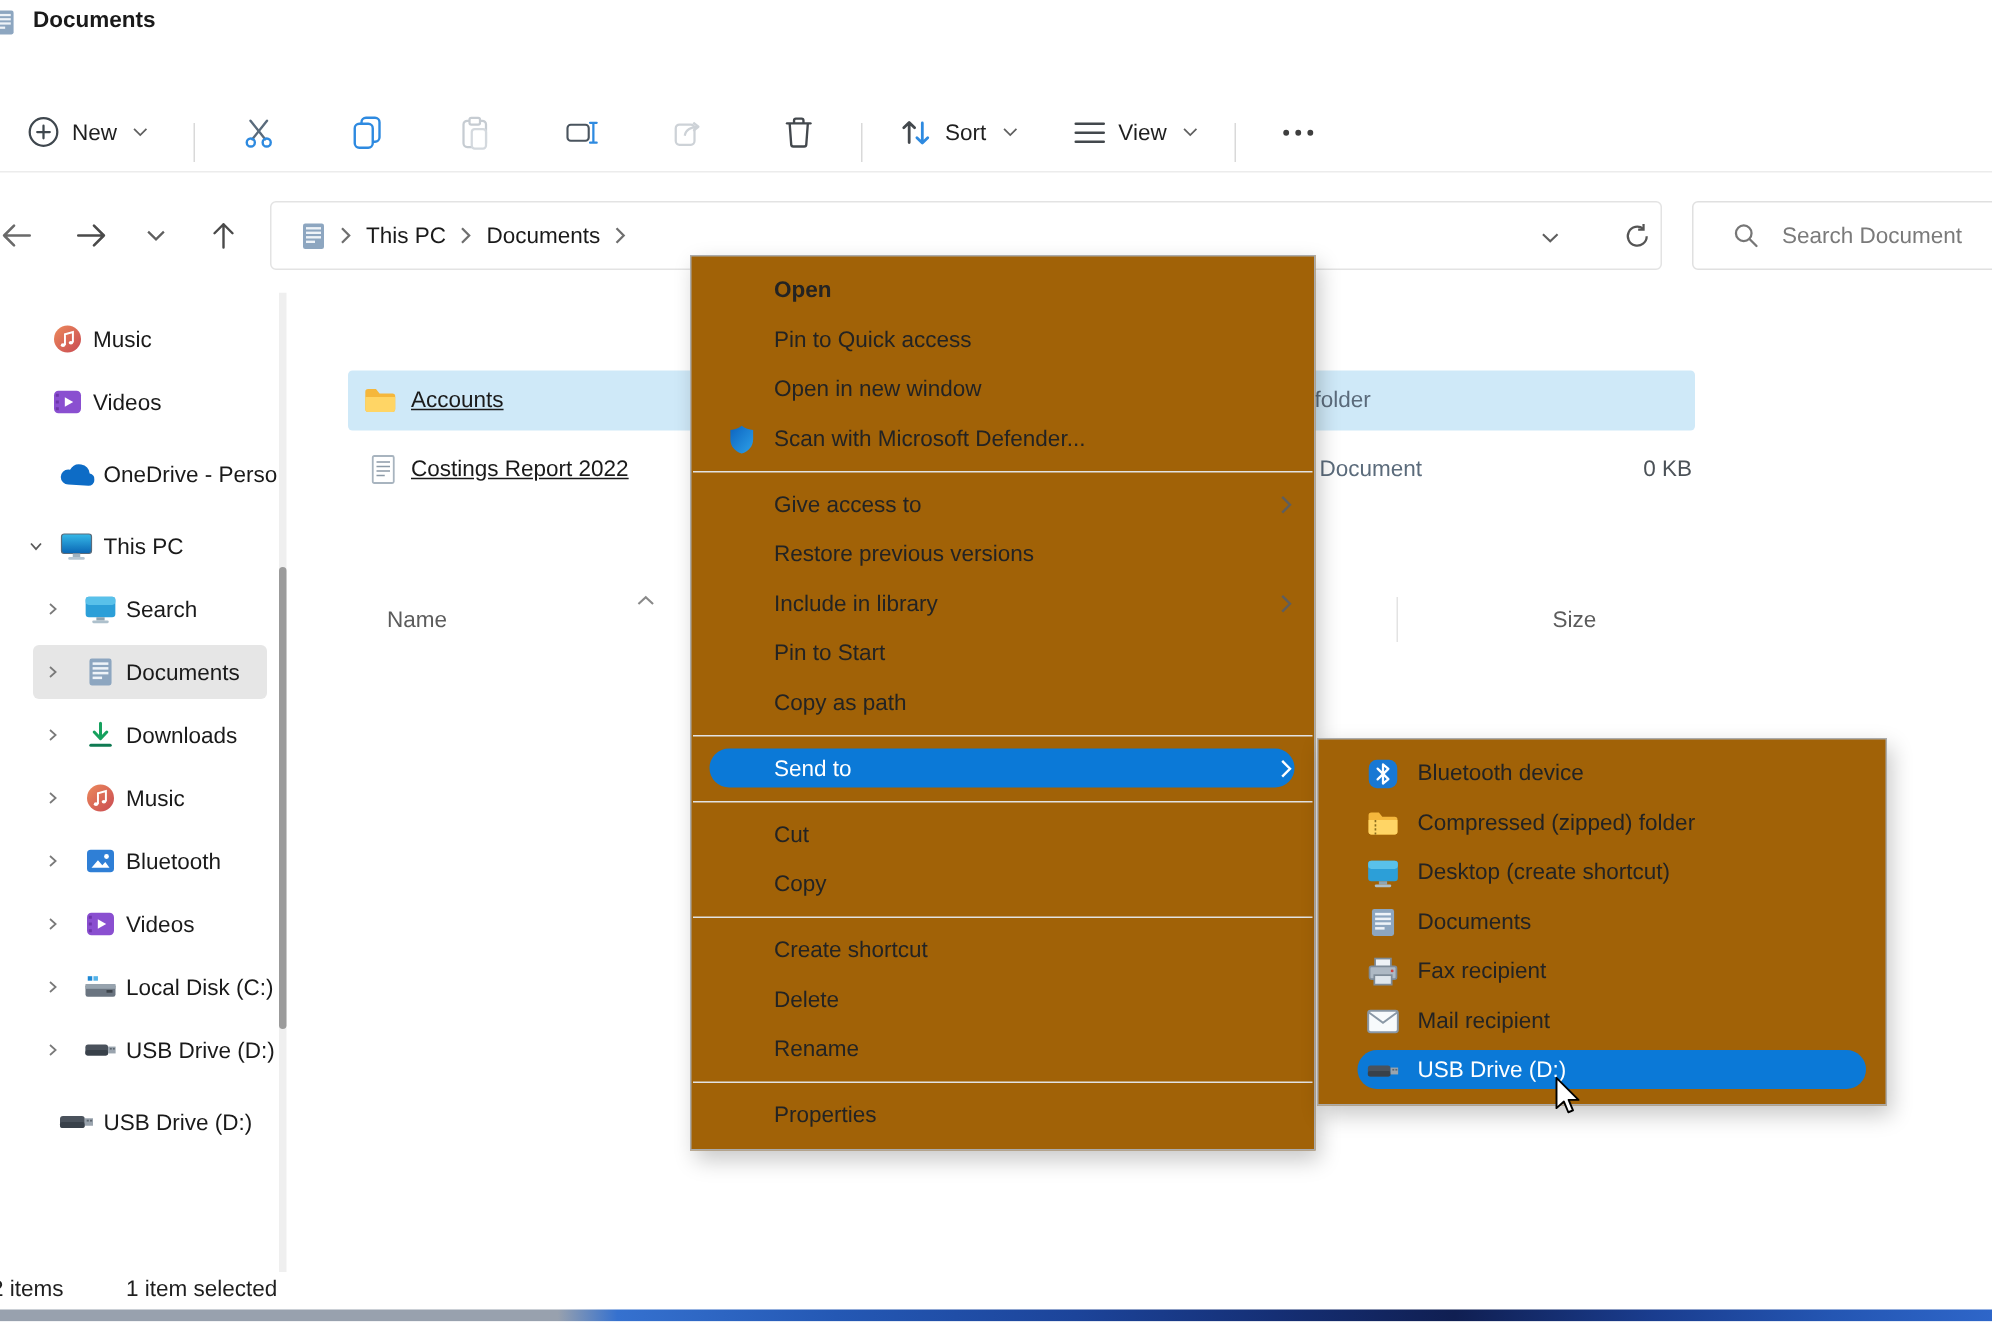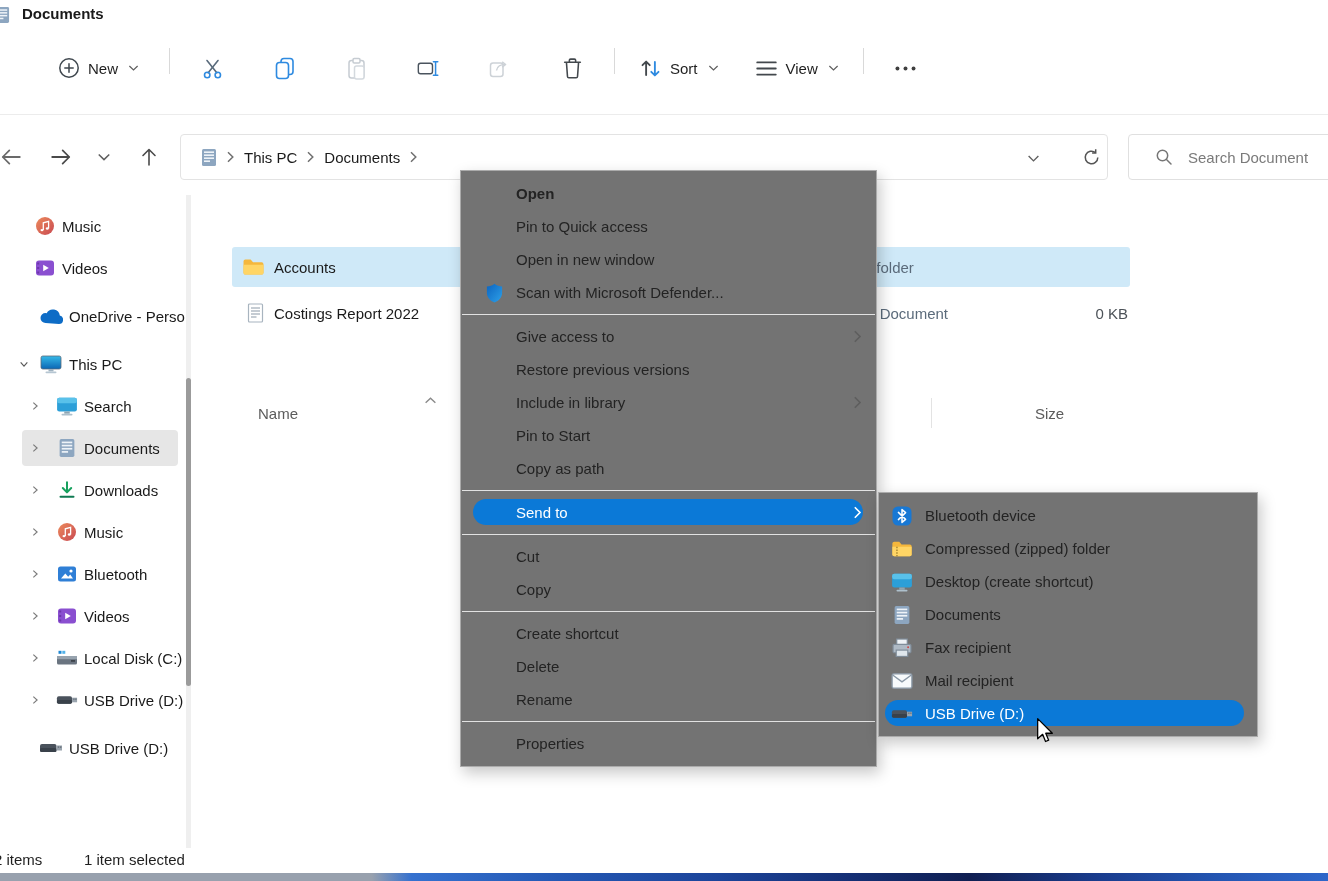--- a/index.html
+++ b/index.html
@@ -8,21 +8,21 @@
           font-family:"Liberation Sans",sans-serif;color:#1a1a1a;font-size:15px;}
   .icon{display:inline-flex;align-items:center;justify-content:center;}
   .icon svg{width:100%;height:100%;display:block;}
 
   
   .titlebar{position:absolute;top:0;left:0;right:0;height:32px;background:#fff;}
   .title-ic{position:absolute;left:-5px;top:6px;width:15px;height:18px;}
   .title-text{position:absolute;left:22px;top:5px;font-weight:bold;font-size:15px;}
 
   
-  .toolbar{position:absolute;top:48px;left:0;right:0;height:60px;display:flex;align-items:flex-start;background:#fff;padding-left:40px;}
+  .toolbar{position:absolute;top:48px;left:0;right:0;height:60px;display:flex;align-items:flex-end;background:#fff;}
   .toolbar-rule{position:absolute;top:114px;left:0;right:0;height:1px;background:#ececec;}
   .tb-btn{display:flex;align-items:center;justify-content:center;height:40px;border-radius:4px;cursor:default;}
   .tb-iconbtn{width:44px;margin:0 14px;}
   .tb-labeled{padding:0 10px;margin:0 8px;gap:8px;}
   .tb-new{margin-left:8px;margin-right:14px;}
   .tb-sep{width:1px;height:26px;background:#d9d9d9;margin:0 6px;}
   .tb-ic{width:23px;height:23px;}
   .tb-new .tb-ic{width:22px;height:22px;}
   .tb-chev{width:11px;height:8px;margin-left:2px;}
   .tb-label{font-size:15px;color:#1f1f1f;}
@@ -71,46 +71,46 @@
   .hdr-name{left:63px;}
   .hdr-type{left:647px;}
   .hdr-size{left:840px;}
   .sort-asc{position:absolute;left:229px;top:201px;width:13px;height:9px;}
   .col-div{position:absolute;left:736px;top:203px;width:1px;height:30px;background:#e3e3e3;}
   .file-row{position:absolute;left:0;right:0;height:40px;}
   .file-sel{position:absolute;left:37px;top:0;width:898px;height:40px;background:#cfe9f8;border-radius:3px;}
   .file-ic{position:absolute;top:50%;transform:translateY(-50%);}
   .file-ic.folder{left:47px;width:23px;height:19px;}
   .file-ic.doc{left:52px;width:17px;height:21px;}
-  .file-name{position:absolute;left:79px;top:50%;transform:translateY(-50%);white-space:nowrap;}
+  .file-name{position:absolute;left:79px;top:50%;transform:translateY(-50%);white-space:nowrap;text-decoration:underline;}
   .file-type{position:absolute;left:653px;top:50%;transform:translateY(-50%);color:#5b6b7b;white-space:nowrap;}
   .file-size{position:absolute;left:805px;width:128px;text-align:right;top:50%;transform:translateY(-50%);color:#4c5258;}
 
   
   .statusbar{position:absolute;left:0;right:0;top:848px;height:25px;background:#fff;z-index:6;}
   .status-items{position:absolute;left:-6px;top:3px;color:#1f1f1f;}
   .status-selected{position:absolute;left:84px;top:3px;color:#1f1f1f;}
   .bottomstrip{position:absolute;left:0;right:0;top:873px;height:8px;z-index:7;
     background:linear-gradient(90deg,#98a1ae 0%,#98a1ae 28%,#3571cf 31%,#2458b4 42%,#1c449a 54%,#152f75 64%,#101f52 73%,#1a3d8f 83%,#2456b3 92%,#2e66c9 100%);}
 
   
-  .menu{position:absolute;background:#737373;border:1px solid #ababab;box-shadow:3px 6px 14px rgba(0,0,0,.22);
+  .menu{position:absolute;background:#a16207;border:1px solid #ababab;box-shadow:3px 6px 14px rgba(0,0,0,.22);
         padding:6px 0;z-index:10;box-sizing:border-box;}
   .ctx{left:460px;top:170px;width:417px;}
   .sub{left:878px;top:492px;width:380px;}
   .menu-item{position:relative;height:33px;display:flex;align-items:center;padding:0 16px 0 55px;color:#232323;cursor:default;}
   .menu-item.bold{font-weight:bold;}
   .menu-item .mi-label{position:relative;z-index:1;white-space:nowrap;}
   .menu-item .mi-icon{position:absolute;left:24px;width:19px;height:20px;z-index:1;}
   .menu-item .mi-chev{position:absolute;right:14px;width:9px;height:13px;z-index:1;color:#5e5e5e;}
   .menu-item.hl{color:#fff;}
   .menu-item.hl .mi-chev{color:#fff;}
   .menu-item.hl::before{content:"";position:absolute;left:12px;right:13px;top:3px;bottom:4px;background:#0b79d7;border-radius:13px;z-index:0;}
   .menu-sep{height:1px;background:#e2e2e2;margin:5px 1px;}
-  .sub-item{position:relative;height:33px;display:flex;align-items:center;padding:0 14px 0 46px;color:#232323;cursor:default;}
+  .sub-item{position:relative;height:33px;display:flex;align-items:center;padding:0 14px 0 46px;color:#232323;cursor:default;margin-left:20px;}
   .sub-item .si-icon{position:absolute;left:12px;width:22px;height:20px;z-index:1;}
   .sub-item .si-label{position:relative;z-index:1;white-space:nowrap;}
   .sub-item.hl{color:#fff;}
   .sub-item.hl::before{content:"";position:absolute;left:6px;right:13px;top:3px;bottom:4px;background:#0b79d7;border-radius:13px;z-index:0;}
 
   .cursor{position:absolute;left:1034px;top:716px;width:22px;height:29px;z-index:30;}
 </style>
 </head>
 <body>
 

